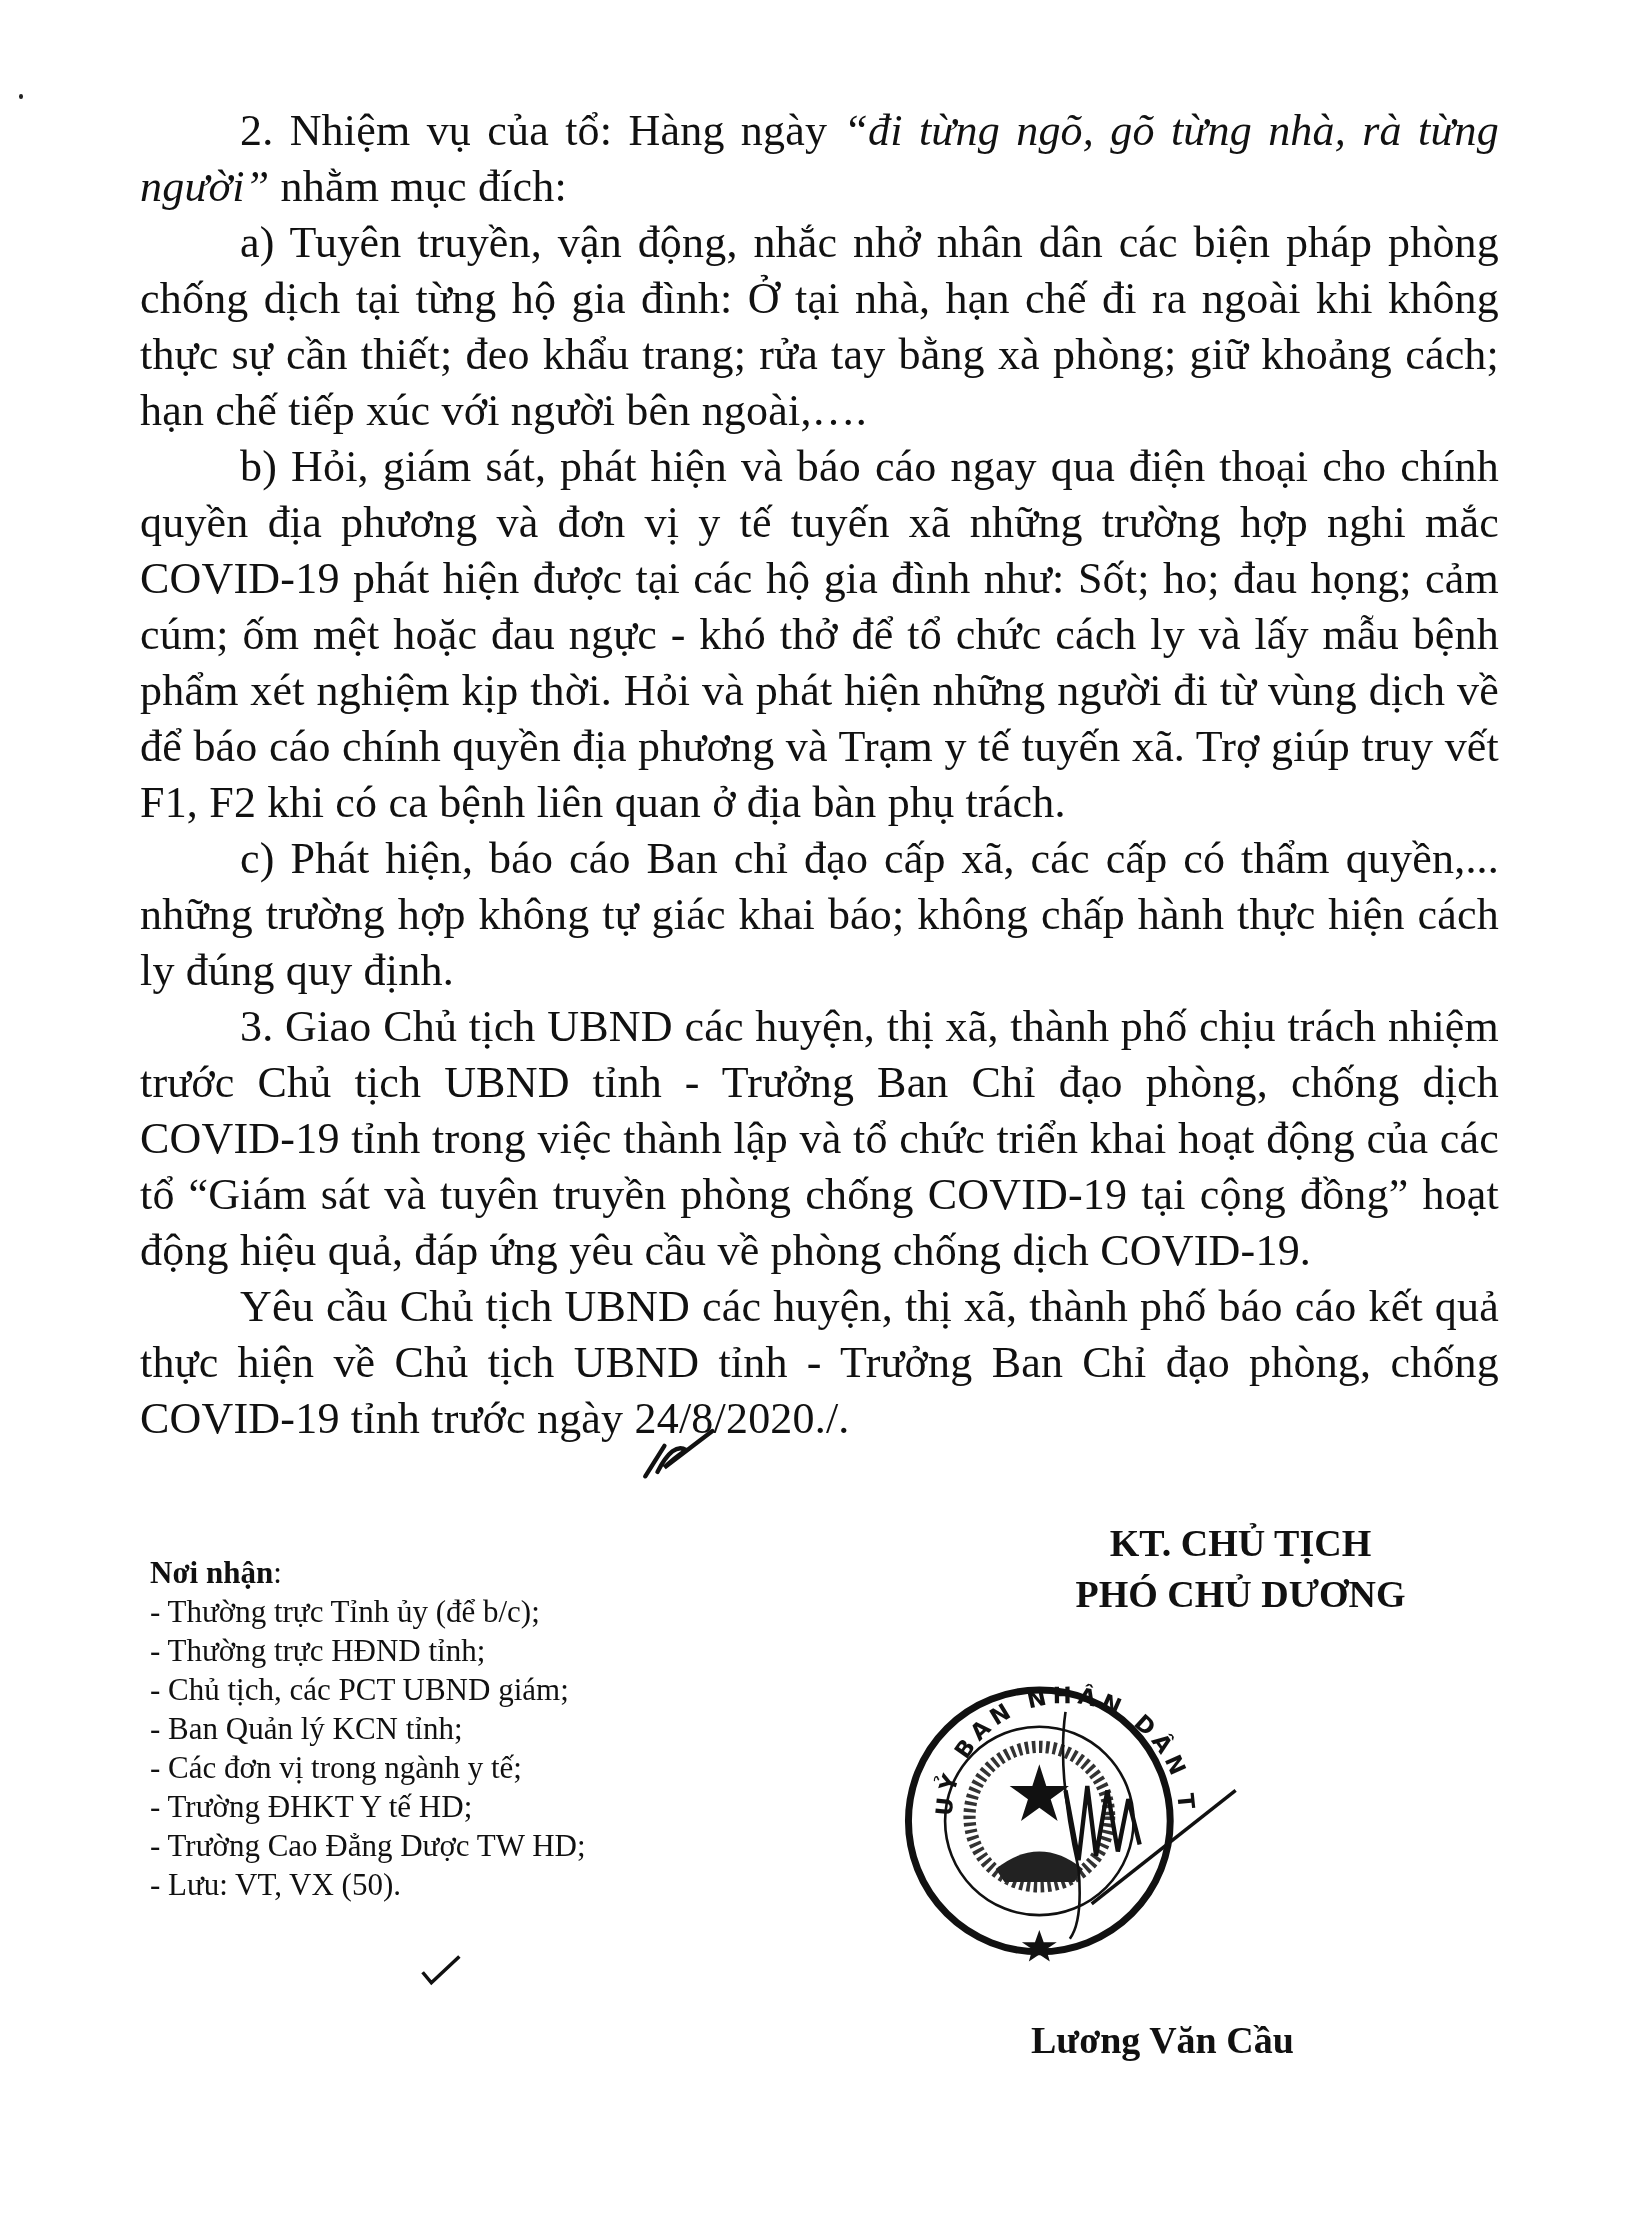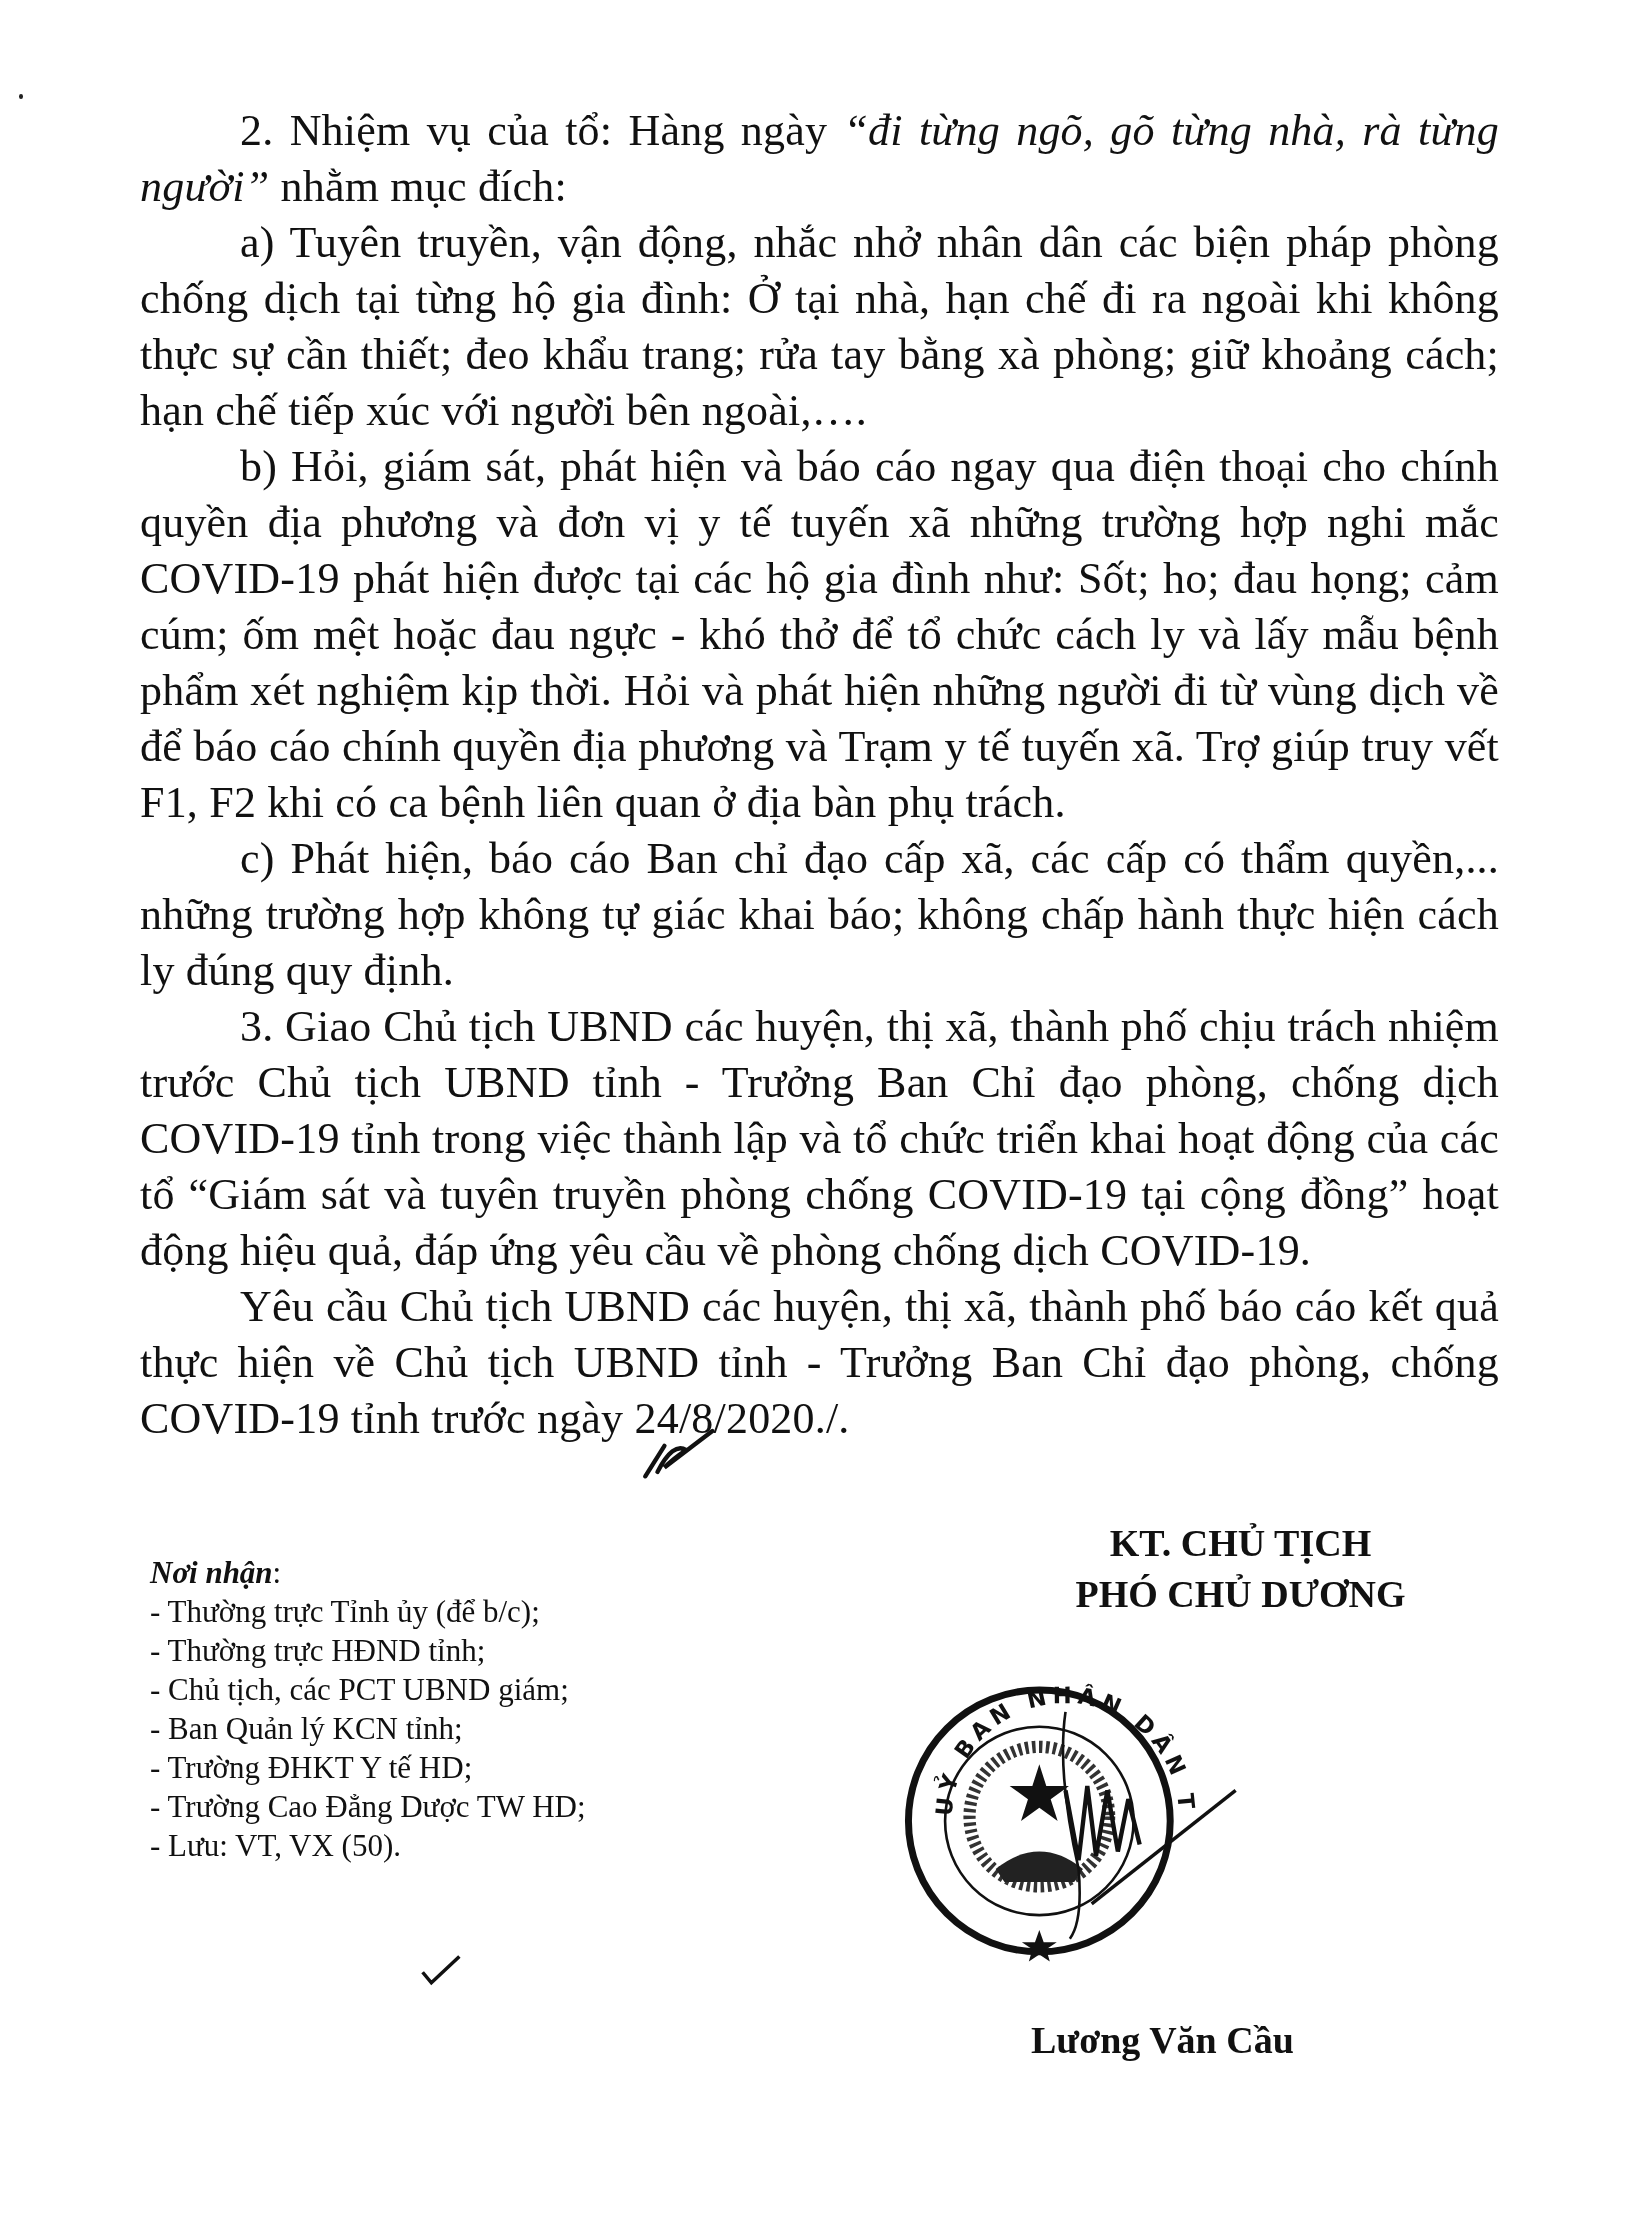--- a/index.html
+++ b/index.html
@@ -3,21 +3,21 @@
 <meta charset="utf-8">
 <style>
   html, body { margin:0; padding:0; background:#fff; }
   body { width:1646px; height:2236px; position:relative; overflow:hidden; color:#111; }
   .doc { position:absolute; left:0; top:0; width:1646px; height:2236px; font-family:"Liberation Serif","DejaVu Serif",serif;padding-left:48px; }
   .dot { position:absolute; left:19px; top:94px; width:4.4px; height:5.2px; background:#222; border-radius:50%; }
   .body { position:absolute; left:140px; top:103px; width:1359px; font-size:44px; line-height:56px; text-align:justify; letter-spacing:0.2px; }
   .body p { margin:0; text-indent:100px; }
   .ital { font-style:italic; }
   .recip { position:absolute; left:150px; top:1553px; font-size:31px; line-height:39px; }
-  .recip .title { font-style:italic; font-weight:bold; }
+  .recip .title { font-weight:bold; }
   .sign { position:absolute; left:1031px; top:1518px; width:419px; text-align:center; font-weight:bold; font-size:38px; line-height:51px; }
   .signer { position:absolute; left:1031px; top:2018px; width:419px; font-weight:bold; font-size:38px; }
   .seal { position:absolute; left:891px; top:1642px; width:349px; height:323px; }
   .flourish { position:absolute; left:638px; top:1424px; width:79px; height:61px; }
   .tick { position:absolute; left:419px; top:1953px; width:44px; height:35px; }
 </style>
 </head>
 <body>
 
 <div class="doc">
@@ -35,20 +35,21 @@
   <svg class="flourish" viewBox="0 0 90 70">
     <path d="M8 60 L30 25 M22 55 Q40 20 55 30 Q40 40 30 50 L85 8" stroke="#111" stroke-width="5" fill="none" stroke-linecap="round"></path>
   </svg>
 
   <div class="recip">
     <div><span class="title">Nơi nhận</span><span>:</span></div>
     <div>- Thường trực Tỉnh ủy (để b/c);</div>
     <div>- Thường trực HĐND tỉnh;</div>
     <div>- Chủ tịch, các PCT UBND giám;</div>
     <div>- Ban Quản lý KCN tỉnh;</div>
+    <div>- Các đơn vị trong ngành y tế;</div>
     <div>- Trường ĐHKT Y tế HD;</div>
     <div>- Trường Cao Đẳng Dược TW HD;</div>
     <div>- Lưu: VT, VX (50).</div>
   </div>
 
   <svg class="tick" viewBox="0 0 50 40">
     <path d="M4 22 L14 34 L46 4" stroke="#111" stroke-width="4" fill="none"></path>
   </svg>
 
   <div class="sign">

